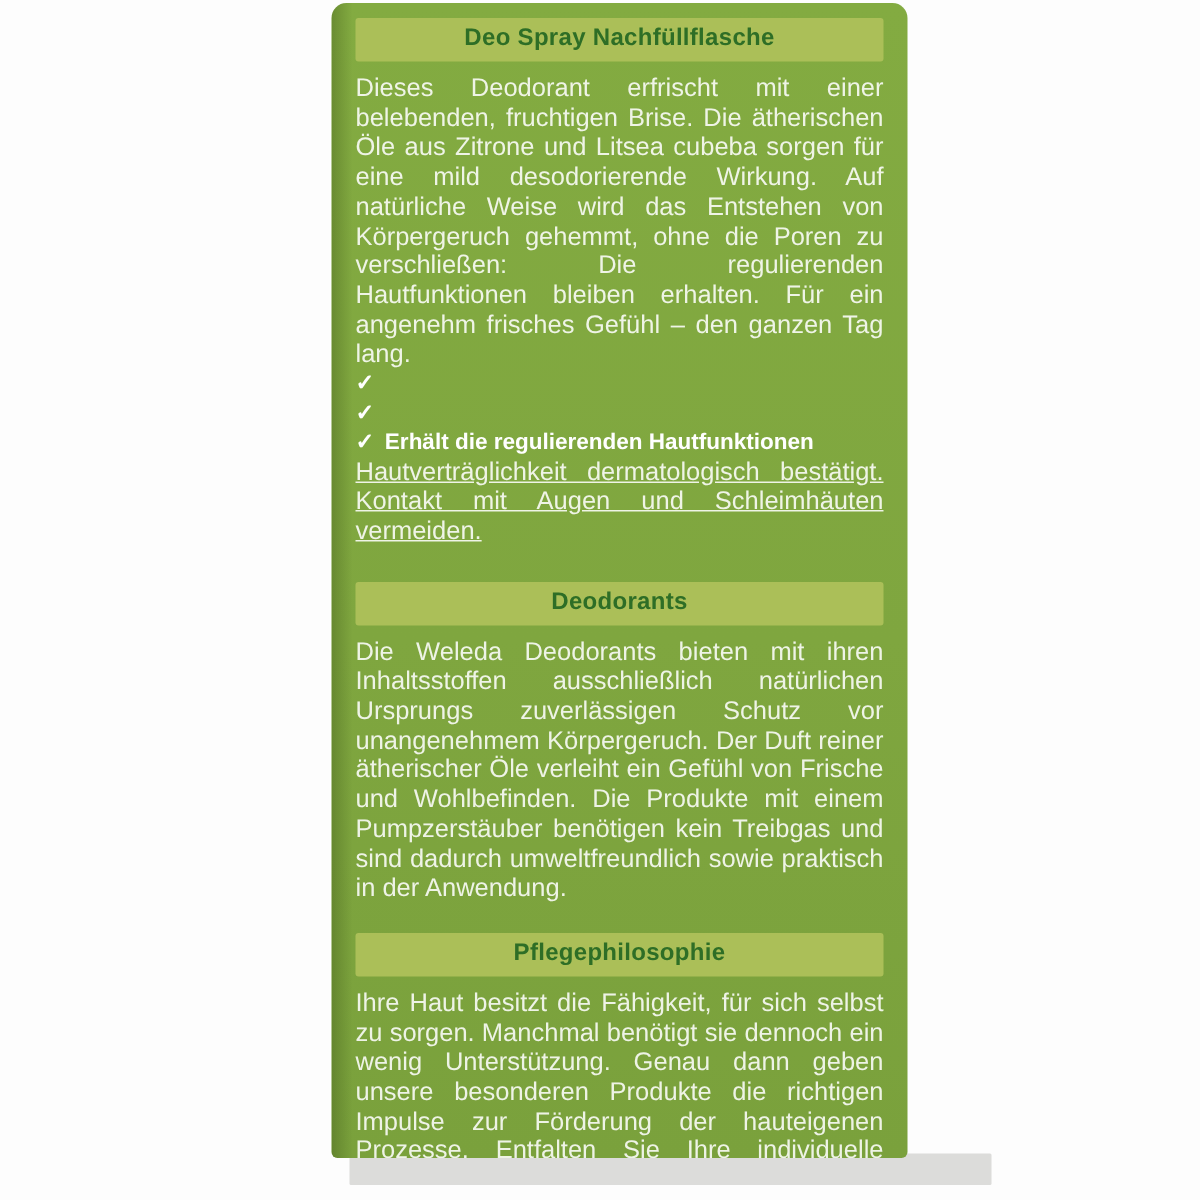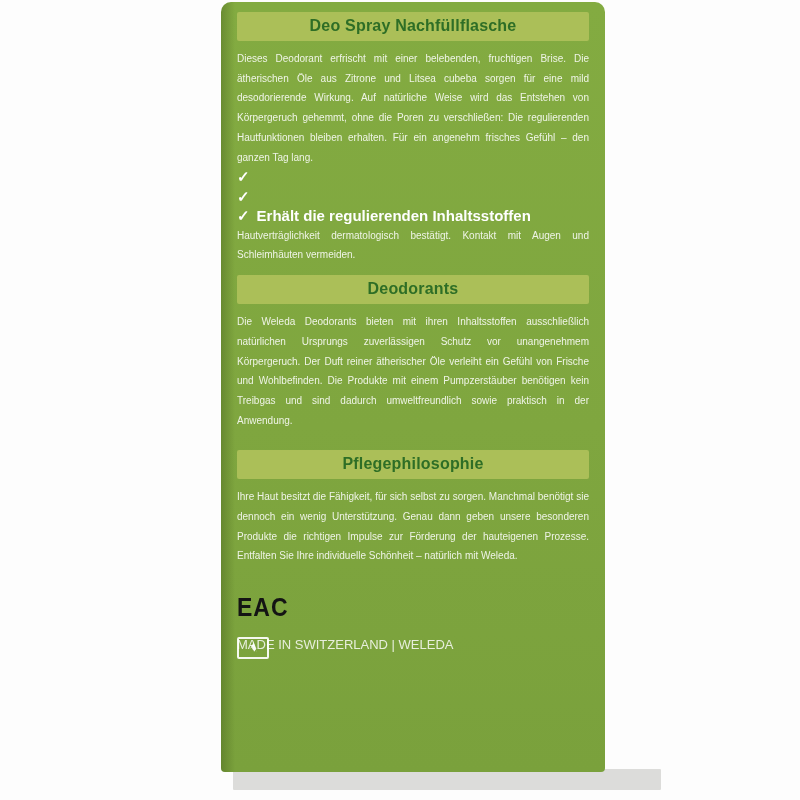--- a/index.html
+++ b/index.html
@@ -34,41 +34,41 @@
   .band{
     background:#abbf58;
     color:#2e6e26;
     font-weight:bold;
     font-size:16px;
     text-align:center;
     padding:5px 0 6px 0;
     border-radius:2px;
     letter-spacing:0.2px;
   }
-  .band.b2{margin-top:10px;}
+  .band.b2{margin-top:24px;}
   .band.b3{margin-top:20px;}
 
   .copy{
     color:rgba(255,255,255,0.87);
-    font-size:10px;
+    font-size:17px;
     line-height:19.7px;
     text-align:justify;
     margin-top:8px;
   }
   .checks{margin-top:0;}
   .check-line{
     color:#ffffff;
     font-weight:bold;
     font-size:15px;
     line-height:19.5px;
     display:flex;
     align-items:baseline;
   }
   .check-line .tick{margin-right:7px;font-weight:bold;}
-  .note{margin-top:0;}
+  .note{margin-top:0;text-decoration:underline;}
 
   .marks-row{
     margin-top:28px;
     display:flex;
     align-items:flex-start;
     gap:16px;
     height:32px;
     flex-direction:column;
   }
   .eac-mark{
@@ -108,21 +108,21 @@
 
     <div class="checks">
       <div class="check-line">
         <span class="tick">✓</span>
       </div>
       <div class="check-line">
         <span class="tick">✓</span>
       </div>
       <div class="check-line">
         <span class="tick">✓</span>
-        <span>Erhält die regulierenden Inhaltsstoffen</span>
+        <span>Erhält die regulierenden Hautfunktionen</span>
       </div>
     </div>
 
     <div class="copy note">Hautverträglichkeit dermatologisch bestätigt. Kontakt mit Augen und Schleimhäuten vermeiden.</div>
 
     <div class="band b2">Deodorants</div>
 
     <div class="copy">Die Weleda Deodorants bieten mit ihren Inhaltsstoffen ausschließlich natürlichen Ursprungs zuverlässigen Schutz vor unangenehmem Körpergeruch. Der Duft reiner ätherischer Öle verleiht ein Gefühl von Frische und Wohlbefinden. Die Produkte mit einem Pumpzerstäuber benötigen kein Treibgas und sind dadurch umweltfreundlich sowie praktisch in der Anwendung.</div>
 
     <div class="band b3">Pflegephilosophie</div>

